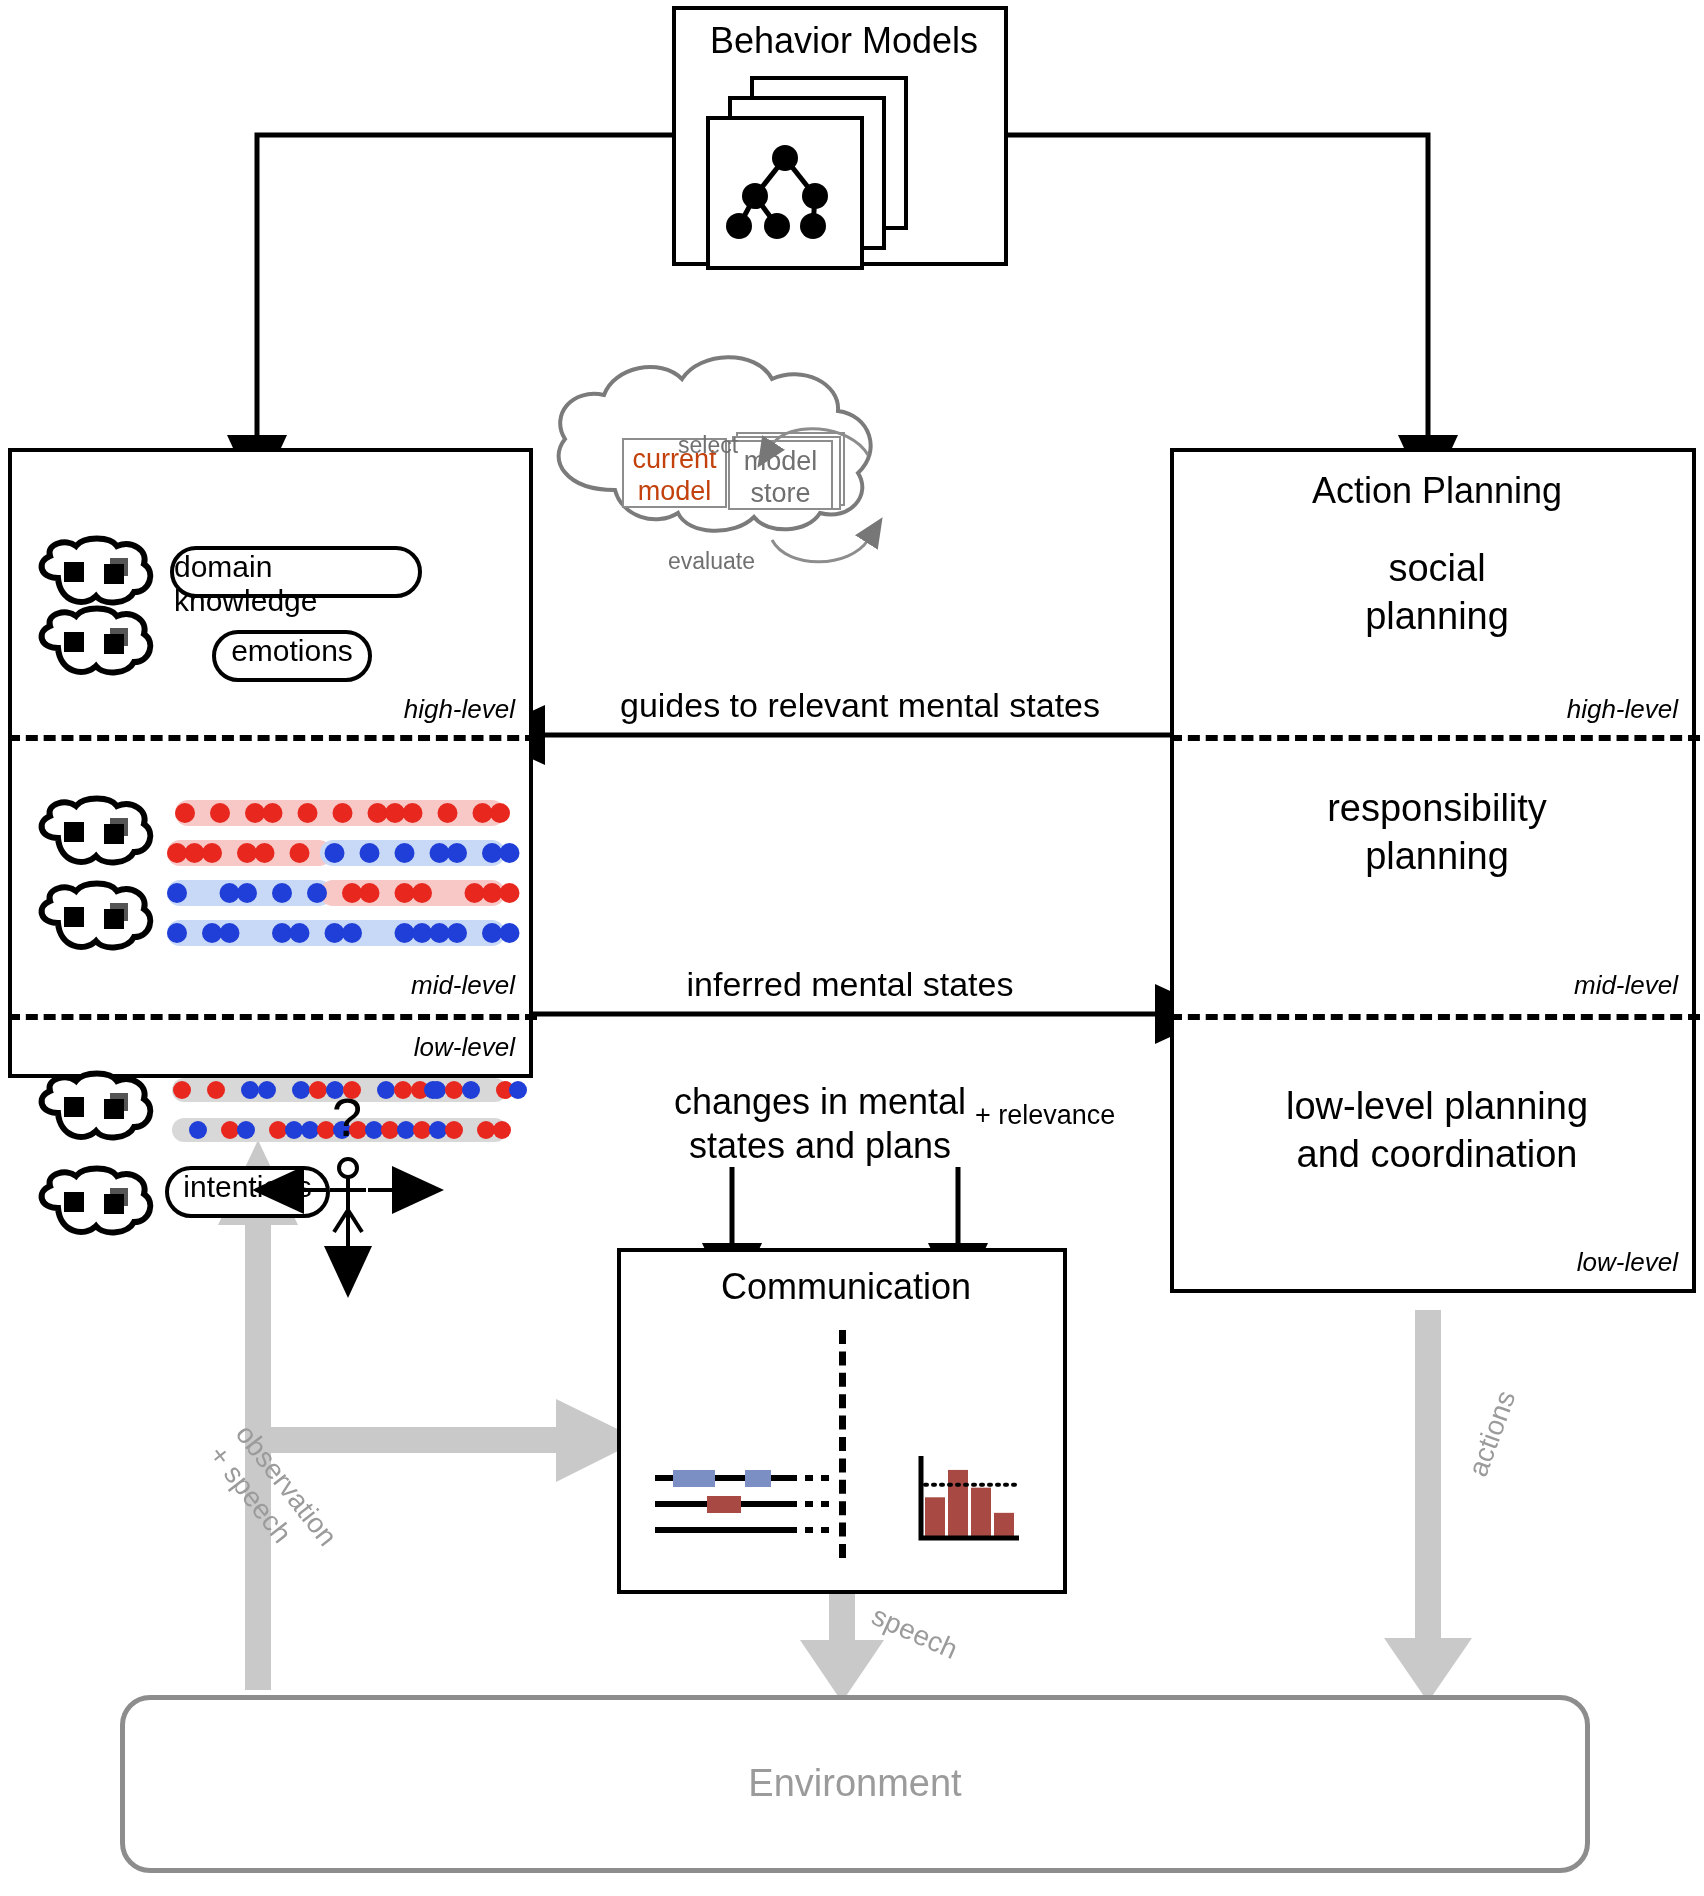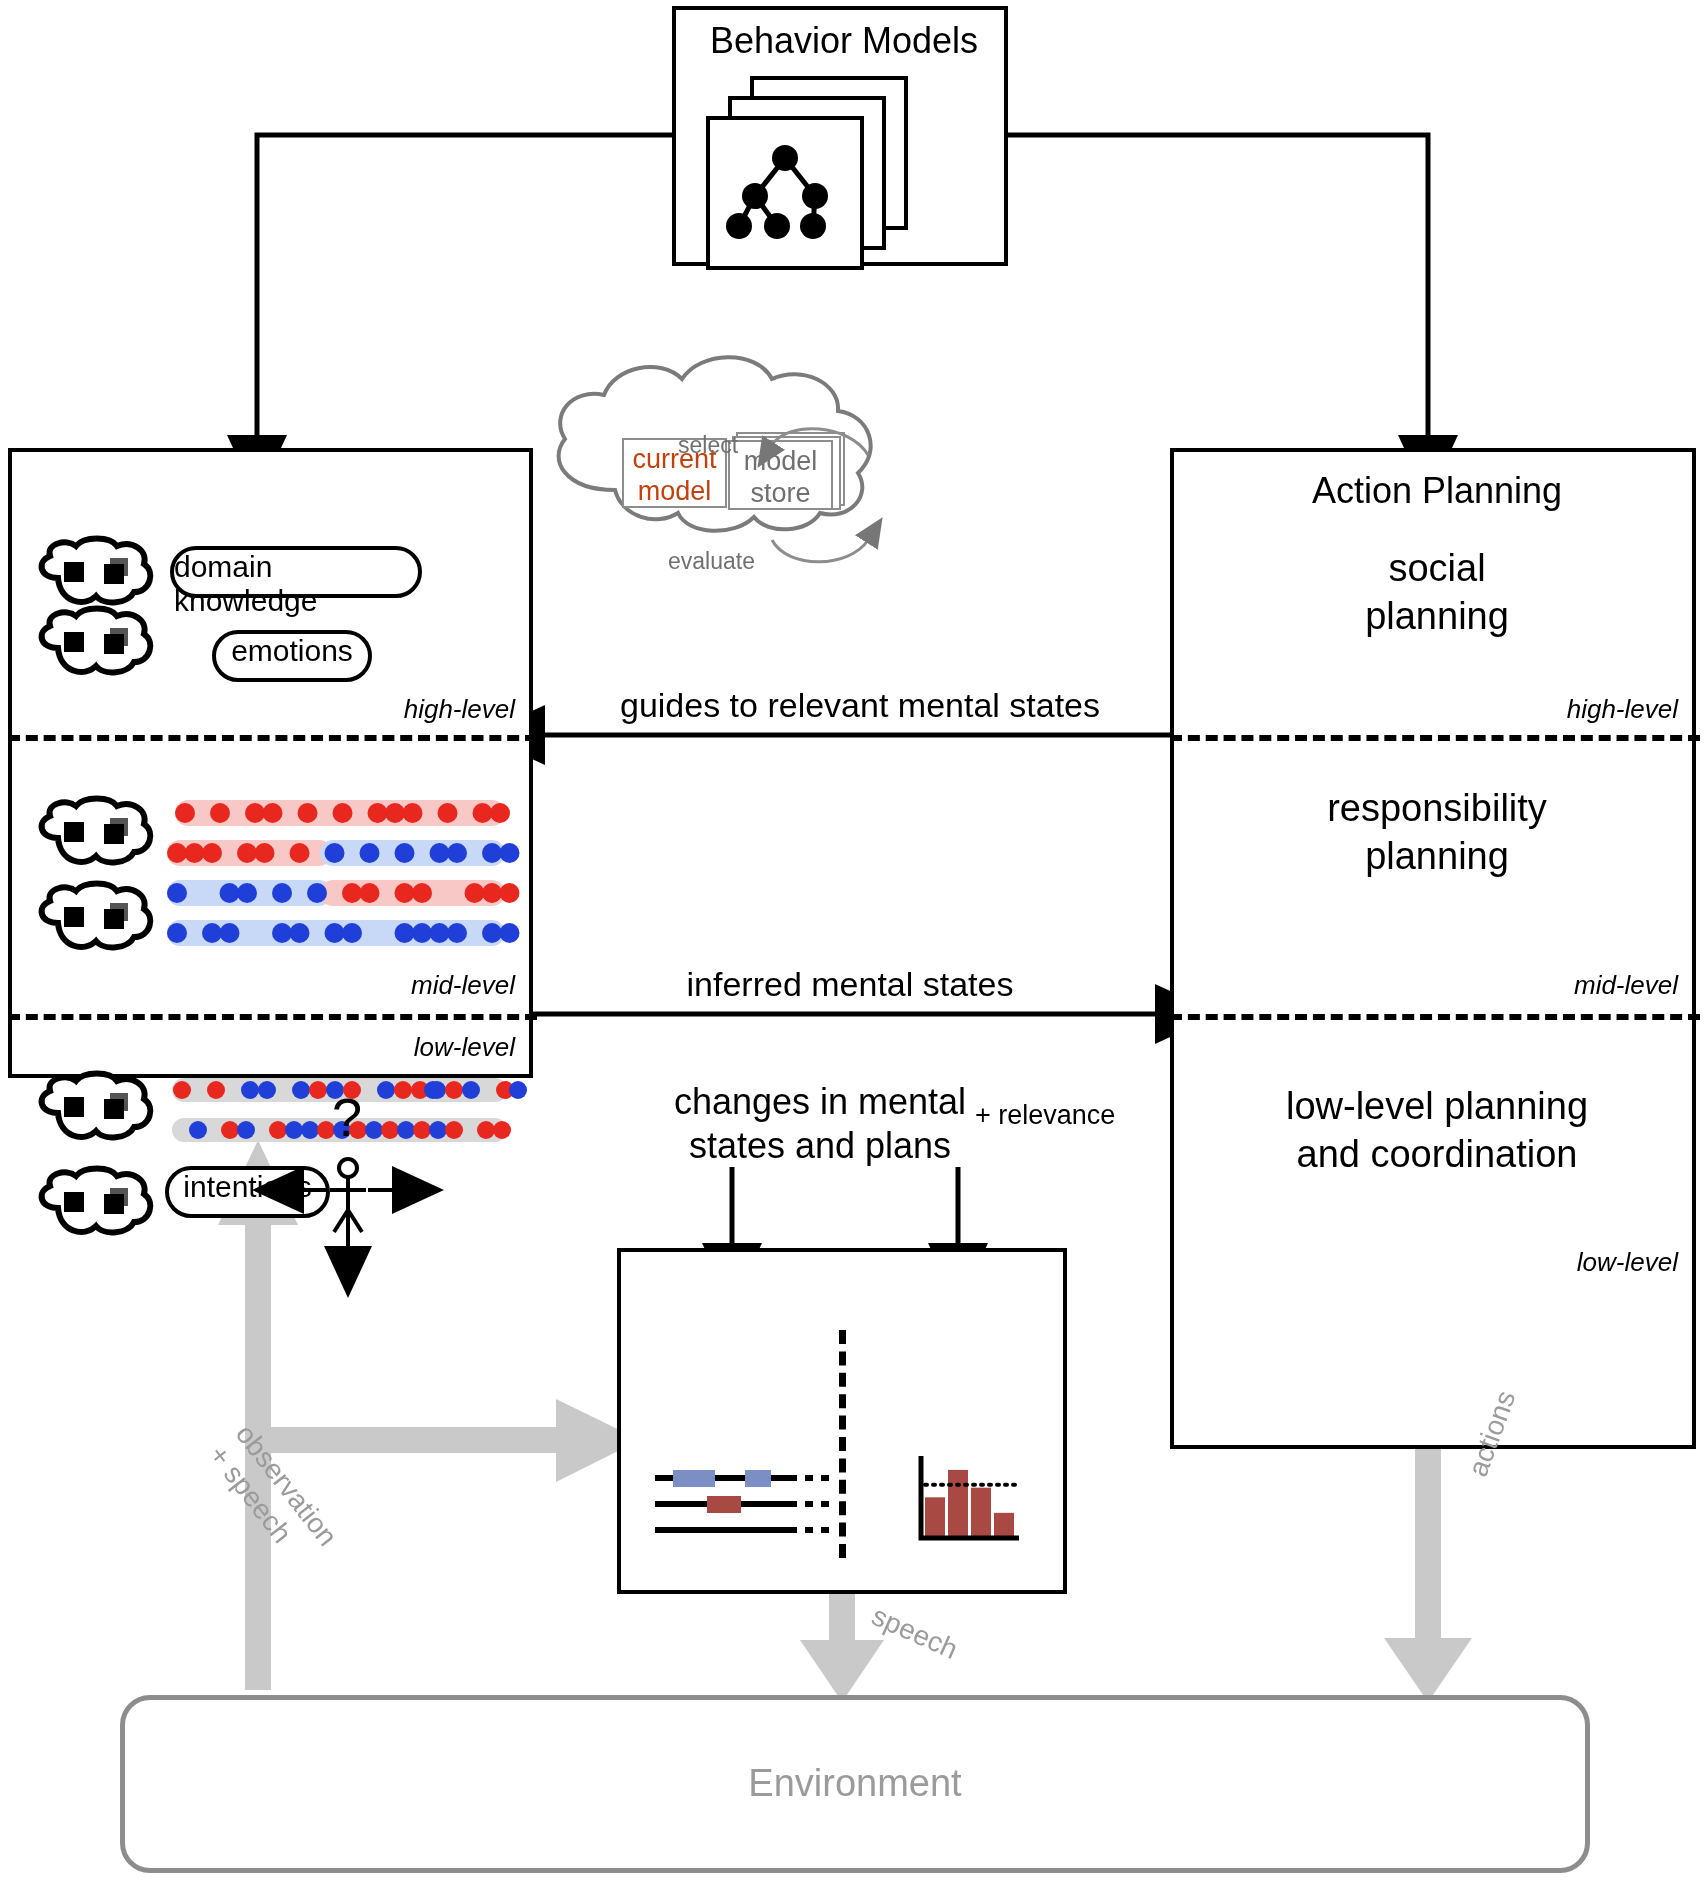--- a/index.html
+++ b/index.html
@@ -264,21 +264,21 @@
     <circle cx="58" cy="18" r="9" fill="none" stroke="#000" stroke-width="4"></circle>
     <line x1="58" y1="27" x2="58" y2="60" stroke="#000" stroke-width="4"></line>
     <line x1="40" y1="40" x2="76" y2="40" stroke="#000" stroke-width="4"></line>
     <line x1="58" y1="60" x2="44" y2="82" stroke="#000" stroke-width="4"></line>
     <line x1="58" y1="60" x2="72" y2="82" stroke="#000" stroke-width="4"></line>
     <path d="M38,40 L10,40" stroke="#000" stroke-width="4" marker-end="url(#ah)"></path>
     <path d="M78,40 L106,40" stroke="#000" stroke-width="4" marker-end="url(#ah)"></path>
     <path d="M58,62 L58,100" stroke="#000" stroke-width="4" marker-end="url(#ah)"></path>
   </svg>
 
-  <div class="box" style="left:1170px;top:448px;width:526px;height:1001px;">
+  <div class="box" style="left:1170px;top:448px;width:526px;height:845px;">
     <div class="lbl ctr" style="left:0;top:18px;width:526px;font-size:36px;">Action Planning</div>
     <div class="ctr" style="position:absolute;left:0;top:92px;width:526px;font-size:38px;line-height:48px;">
       <span>social</span><br>
       <span>planning</span>
     </div>
     <div class="abs" style="left:-4px;top:283px;width:530px;border-top:6px dashed #000;"></div>
     <div class="lbl ital" style="right:14px;top:242px;font-size:26px;">high-level</div>
     <div class="ctr" style="position:absolute;left:0;top:332px;width:526px;font-size:38px;line-height:48px;">
       <span>responsibility</span><br>
       <span>planning</span>
@@ -295,20 +295,21 @@
   <div class="lbl ctr" style="left:540px;top:686px;width:640px;font-size:34px;">guides to relevant mental states</div>
   <div class="lbl ctr" style="left:530px;top:965px;width:640px;font-size:34px;">inferred mental states</div>
 
   <div class="lbl ctr" style="left:600px;top:1080px;width:440px;font-size:36px;line-height:44px;">
     <span>changes in mental</span><br>
     <span>states and plans</span>
   </div>
   <div class="lbl" style="left:975px;top:1100px;font-size:27px;">+ relevance</div>
 
   <div class="box" style="left:617px;top:1248px;width:450px;height:346px;">
+    <div class="lbl ctr" style="left:0;top:14px;width:450px;font-size:36px;">Communication</div>
     <div class="abs" style="left:218px;top:78px;height:228px;border-left:7px dashed #000;"></div>
 
     <svg class="abs" style="left:26px;top:210px;" width="190" height="90">
       <line x1="8" y1="16" x2="150" y2="16" stroke="#000" stroke-width="6"></line>
       <line x1="8" y1="42" x2="150" y2="42" stroke="#000" stroke-width="6"></line>
       <line x1="8" y1="68" x2="150" y2="68" stroke="#000" stroke-width="6"></line>
       <rect x="26" y="8" width="42" height="17" fill="#7b8fc4"></rect>
       <rect x="98" y="8" width="26" height="17" fill="#7b8fc4"></rect>
       <rect x="60" y="34" width="34" height="17" fill="#a84a43"></rect>
       <line x1="158" y1="16" x2="166" y2="16" stroke="#000" stroke-width="6"></line>

